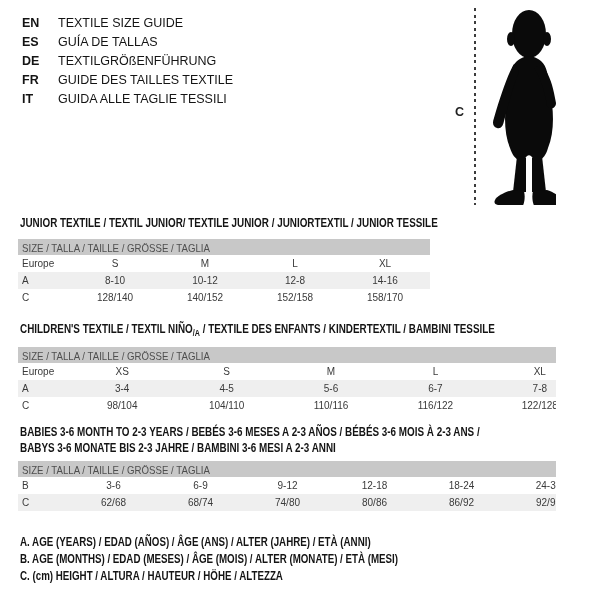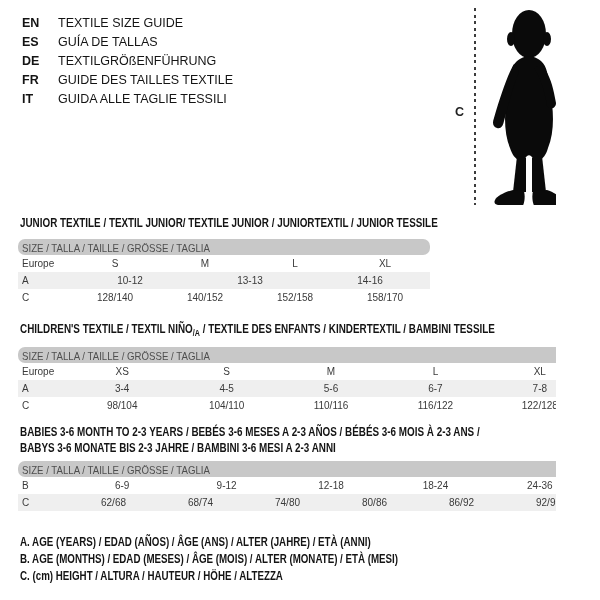--- a/index.html
+++ b/index.html
@@ -24,21 +24,21 @@
   .t1-title{top:216px;}
   .t2-title{top:322px;}
   .t3-title{top:424px;line-height:16px;}
   .sub{font-size:9px;vertical-align:-3px;}
 
   
   .size-table{position:absolute;left:18px;}
   .t1{top:239px;width:412px;}
   .t2{top:347px;width:574px;}
   .t3{top:461px;width:574px;}
-  .thead{height:16px;line-height:16px;background:var(--header-bar,#c8c8c8);padding-left:4px;border-radius:7px;}
+  .thead{height:16px;line-height:16px;background:var(--header-bar,#c8c8c8);padding-left:4px;}
   .thead-text{display:inline-block;font-size:11.5px;color:#4e4e4e;white-space:nowrap;
               transform:scaleX(0.84);transform-origin:left center;}
   .trow{display:flex;height:17px;line-height:17px;font-size:10px;color:var(--table-text,#3a3a3a);}
   .trow.stripe{background:var(--row-stripe,#efefef);}
   .tlabel{width:48px;padding-left:4px;}
   .tcell{flex:1;text-align:center;}
 
   
   .notes{position:absolute;left:20px;top:534px;}
   .note-line{height:17px;line-height:17px;font-weight:bold;font-size:12.5px;color:var(--text-dark,#141414);
@@ -94,22 +94,23 @@
       <div class="thead"><span class="thead-text">SIZE / TALLA / TAILLE / GRÖSSE / TAGLIA</span></div>
       <div class="trow">
         <span class="tlabel">Europe</span>
         <span class="tcell">S</span>
         <span class="tcell">M</span>
         <span class="tcell">L</span>
         <span class="tcell">XL</span>
       </div>
       <div class="trow stripe">
         <span class="tlabel">A</span>
+        <span class="tcell">8-10</span>
         <span class="tcell">10-12</span>
-        <span class="tcell">13-13</span>
+        <span class="tcell">12-8</span>
         <span class="tcell">14-16</span>
       </div>
       <div class="trow">
         <span class="tlabel">C</span>
         <span class="tcell">128/140</span>
         <span class="tcell">140/152</span>
         <span class="tcell">152/158</span>
         <span class="tcell">158/170</span>
       </div>
     </div>
@@ -144,20 +145,21 @@
     </div>
 
   <div class="tbl-title t3-title">
     <div>BABIES 3-6 MONTH TO 2-3 YEARS / BEBÉS 3-6 MESES A 2-3 AÑOS / BÉBÉS 3-6 MOIS À 2-3 ANS /</div>
     <div>BABYS 3-6 MONATE BIS 2-3 JAHRE / BAMBINI 3-6 MESI A 2-3 ANNI</div>
   </div>
   <div class="size-table t3">
       <div class="thead"><span class="thead-text">SIZE / TALLA / TAILLE / GRÖSSE / TAGLIA</span></div>
       <div class="trow">
         <span class="tlabel">B</span>
+        <span class="tcell">3-6</span>
         <span class="tcell">6-9</span>
         <span class="tcell">9-12</span>
         <span class="tcell">12-18</span>
         <span class="tcell">18-24</span>
         <span class="tcell">24-36</span>
       </div>
       <div class="trow stripe">
         <span class="tlabel">C</span>
         <span class="tcell">62/68</span>
         <span class="tcell">68/74</span>

